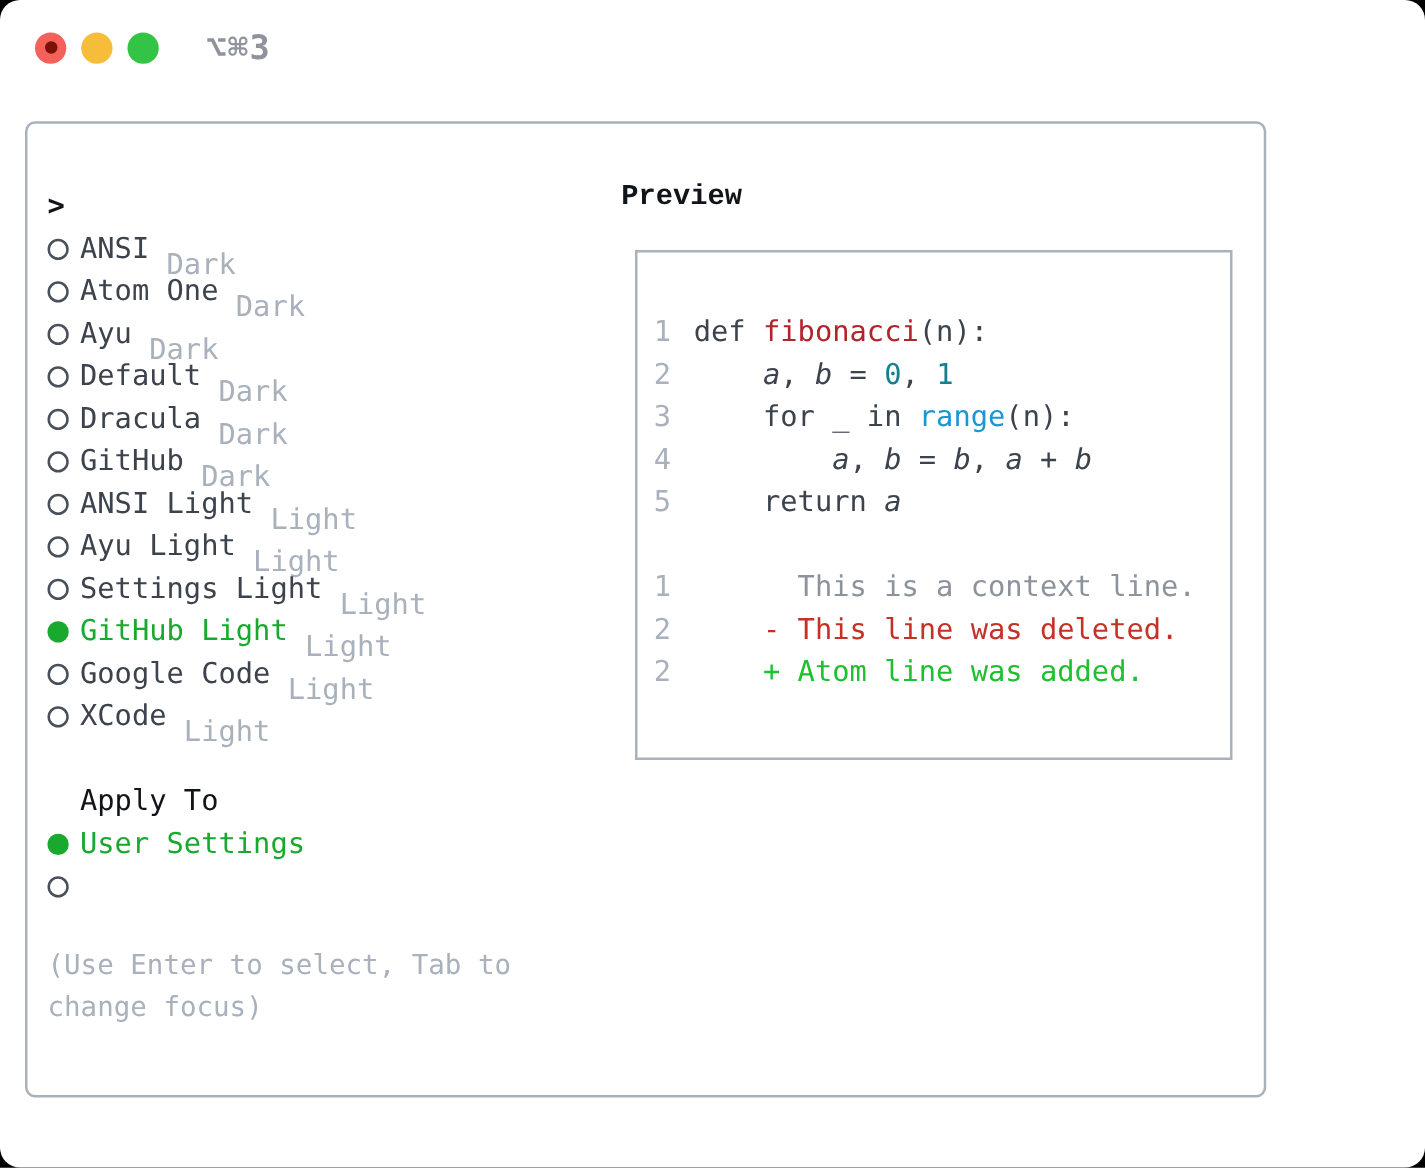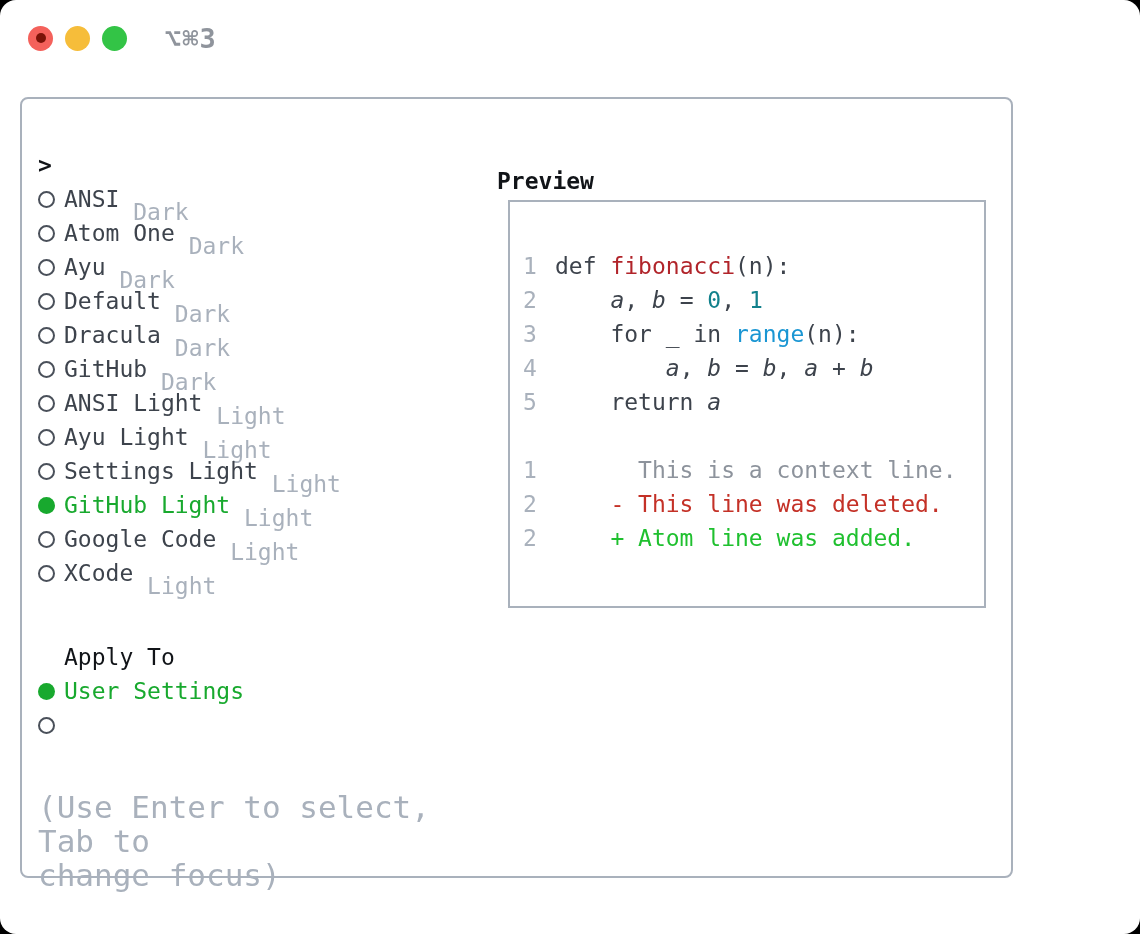--- a/index.html
+++ b/index.html
@@ -47,27 +47,27 @@
   .row{height:34px;display:flex;align-items:center;white-space:pre;}
   .icon-col{width:26px;display:flex;align-items:center;flex:none;}
   .prompt{color:var(--ink-black);font-weight:bold;}
   .list-header{color:var(--ink-black);font-weight:bold;}
   .sub-header{color:var(--ink-black);}
   .radio-ring{width:13px;height:13px;border:2.5px solid var(--ring);border-radius:50%;box-sizing:content-box;}
   .radio-fill{width:17px;height:17px;background:var(--green);border-radius:50%;}
   .item-name{color:var(--ink-dark);}
   .row.selected .item-name{color:var(--green);}
   .item-tag{color:var(--ink-light);margin-left:1ch;margin-top:26px;}
-  .apply-header-row{margin-top:50px;align-items:flex-end;}
+  .apply-header-row{margin-top:34px;align-items:flex-end;}
   .hint{
-    margin-top:48px;width:430px;color:var(--ink-light);
-    white-space:pre-line;font-size:31px;line-height:34px;
+    margin-top:30px;width:430px;color:var(--ink-light);
+    white-space:pre-line;font-size:22px;line-height:34px;
   }
   
-  .right-col{position:absolute;left:475px;top:65px;font-size:23px;line-height:34px;}
+  .right-col{position:absolute;left:475px;top:41px;font-size:23px;line-height:34px;font-family:Liberation Mono, monospace;}
   .preview-header{color:var(--ink-black);font-weight:bold;height:34px;display:flex;align-items:center;}
   .preview-box{
     position:absolute;left:486px;top:101px;width:478px;height:408px;
     border:2px solid var(--border);box-sizing:border-box;background:#fff;
     padding:47px 0 0 13px;overflow:hidden;font-size:23px;
   }
   .cline{height:34px;display:flex;align-items:center;white-space:pre;}
   .ln{display:inline-block;min-width:14px;margin-right:18px;color:var(--ink-light);flex:none;}
   .c-plain{color:var(--ink-dark);}
   .c-func{color:var(--func-red);}

